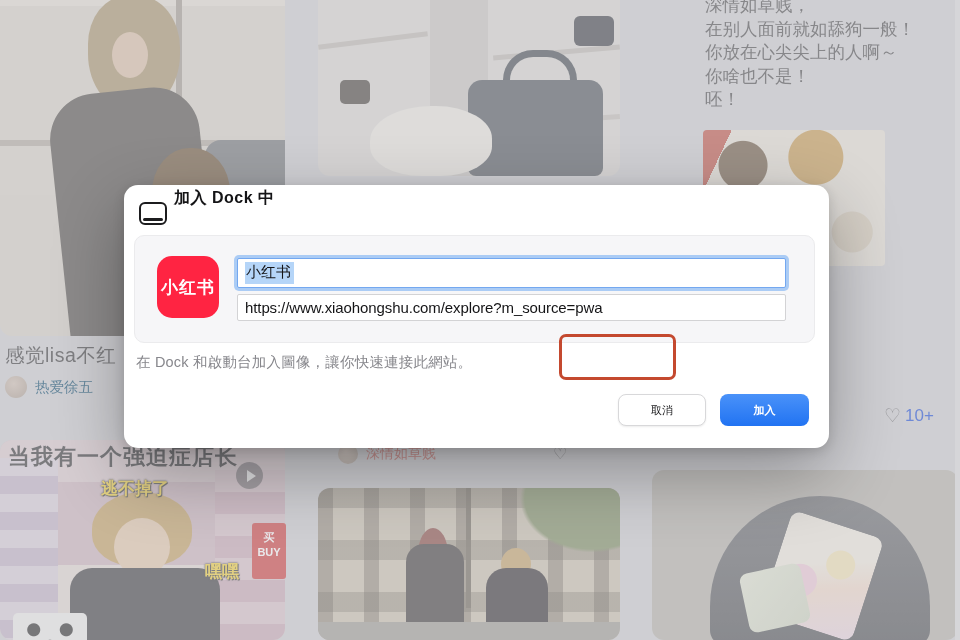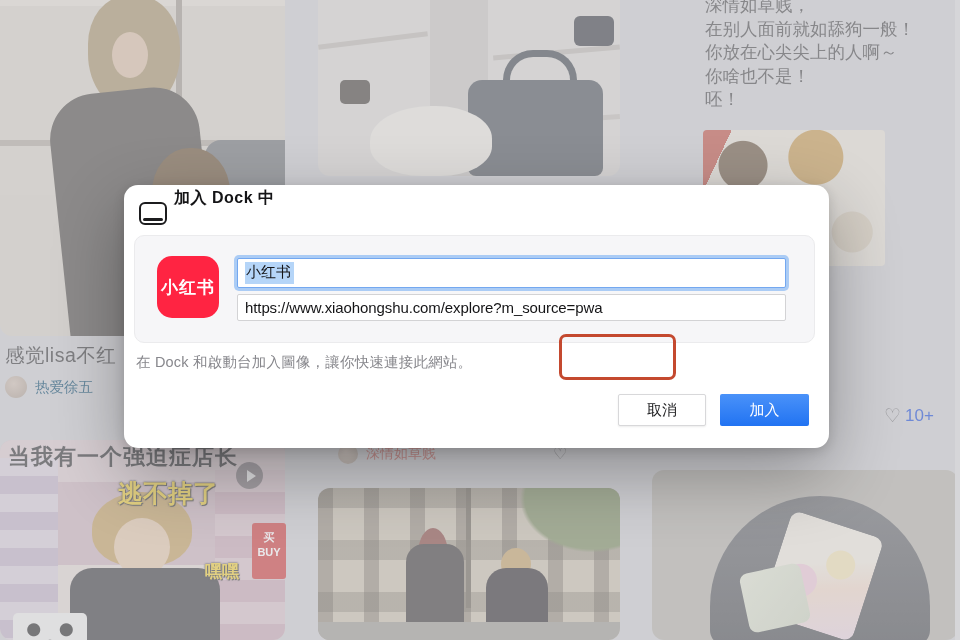--- a/index.html
+++ b/index.html
@@ -35,21 +35,21 @@
   .v-bg{inset:0;background:linear-gradient(180deg,#dccbd0 0 42px,#cdb6bf 42px 125px,#e2d8d3 125px)}
   .v-shelfL{left:0;top:18px;width:58px;height:182px;
     background:repeating-linear-gradient(180deg,#d9d0da 0 18px,#c2b4c8 18px 36px)}
   .v-shelfR{left:215px;top:30px;width:70px;height:170px;
     background:repeating-linear-gradient(180deg,#d8c2ca 0 22px,#c9aab7 22px 44px)}
   .v-hair{left:92px;top:52px;width:100px;height:74px;background:#c5a163;border-radius:50% 50% 42% 42%}
   .v-face{left:114px;top:78px;width:56px;height:58px;background:#e6c9ad;border-radius:50%}
   .v-torso{left:70px;top:128px;width:150px;height:72px;background:#3e3e42;border-radius:22px 22px 0 0}
   .v-title{left:8px;top:442px;font-size:22px;font-weight:800;color:#353537;letter-spacing:1px;white-space:nowrap}
   .bubble{font-weight:800;color:#f3d13e;text-shadow:0 0 2px #3c3c3c,0 0 2px #3c3c3c,1px 1px 0 #3c3c3c}
-  .v-bub1{left:118px;top:477px;font-size:25px}
+  .v-bub1{left:101px;top:477px;font-size:17px}
   .v-bub2{left:205px;top:560px;font-size:17px}
   .play-btn{left:236px;top:462px;width:27px;height:27px;border-radius:50%;background:rgba(60,60,64,.55);
     display:flex;align-items:center;justify-content:center}
   .play-tri{width:0;height:0;border-left:9px solid #f2f2f2;border-top:6px solid transparent;border-bottom:6px solid transparent;margin-left:3px}
   .panda{left:13px;top:613px;width:74px;height:40px;border-radius:5px;
     background:radial-gradient(circle at 28% 42%,#2d2d2d 6px,transparent 7px),
                radial-gradient(circle at 72% 42%,#2d2d2d 6px,transparent 7px),
                radial-gradient(circle at 50% 78%,#4a4a4a 4px,transparent 5px),#ececea}
   .buy-badge{left:252px;top:523px;width:34px;height:56px;background:#cf4040;color:#fff;
     font-size:11px;font-weight:700;text-align:center;line-height:1.35;padding-top:7px;
@@ -116,23 +116,23 @@
   .panel{position:absolute;left:10px;top:50px;width:681px;height:108px;background:#f6f6f8;border:1px solid #ebebed;border-radius:10px;box-sizing:border-box}
   .app-icon{position:absolute;left:22px;top:20px;width:62px;height:62px;border-radius:15px;background:#ff2442;
     color:#fff;display:flex;align-items:center;justify-content:center;font-weight:700;font-size:17px;letter-spacing:1px}
   .fld{position:absolute;left:102px;background:#fff;font-size:15px;color:#141416;display:flex;align-items:center;
     padding:0 7px;box-sizing:border-box;border-radius:2px;white-space:nowrap;overflow:hidden}
   .fld-name{top:22px;width:549px;height:30px;border:1px solid #74a8f0;box-shadow:0 0 0 3px #abccf5}
   .fld-url{top:58px;width:549px;height:27px;border:1px solid #d3d3d5;letter-spacing:-.1px}
   .sel{background:#b5d5f8;padding:1px 3px 2px 1px}
   .anno{position:absolute;left:424px;top:98px;width:111px;height:40px;border:3.5px solid #c4492f;border-radius:7px;z-index:3}
   .desc{position:absolute;left:12px;top:168px;font-size:14.5px;color:#87878c;letter-spacing:.2px}
-  .btn{position:absolute;top:209px;height:32px;border-radius:2px;font-size:15px;display:flex;align-items:center;justify-content:center;cursor:default}
+  .btn{position:absolute;top:209px;height:32px;border-radius:8px;font-size:11px;display:flex;align-items:center;justify-content:center;cursor:default}
   .btn-cancel{left:494px;width:88px;background:#fff;border:1px solid #d8d8da;color:#1b1b1d;box-shadow:0 1px 2px rgba(0,0,0,.08);box-sizing:border-box}
-  .btn-add{left:596px;width:89px;background:linear-gradient(#4a92f9,#2173f2);color:#fff;font-weight:400}
+  .btn-add{left:596px;width:89px;background:linear-gradient(#4a92f9,#2173f2);color:#fff;font-weight:700}
 </style>
 </head>
 <body>
 
 <div class="backdrop">
 
   <div class="card lisa-card">
     <div class="ps l-win"></div>
     <div class="ps l-beam"></div>
     <div class="ps l-chair"></div>

